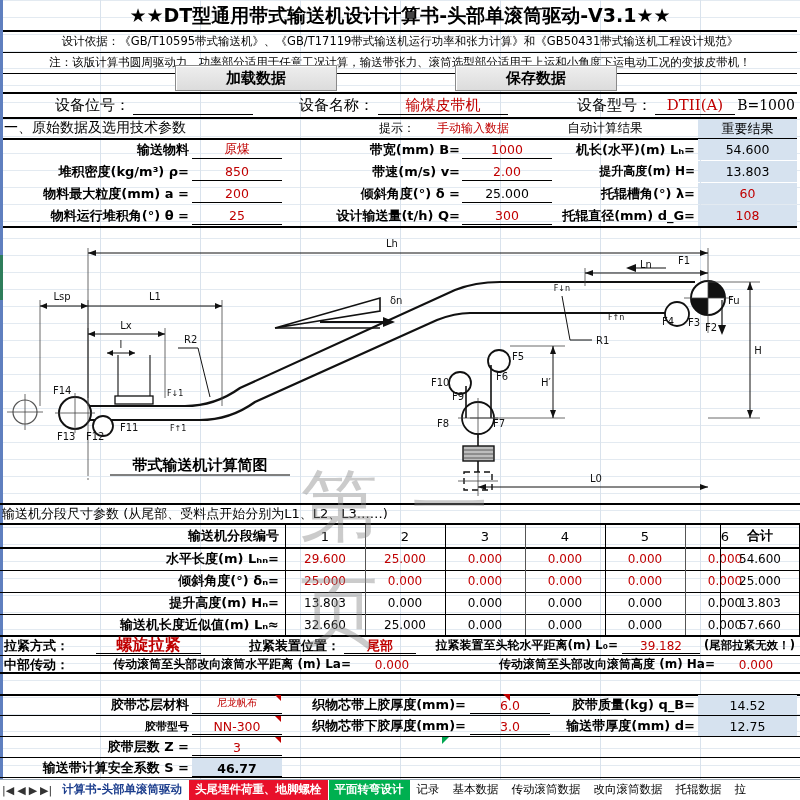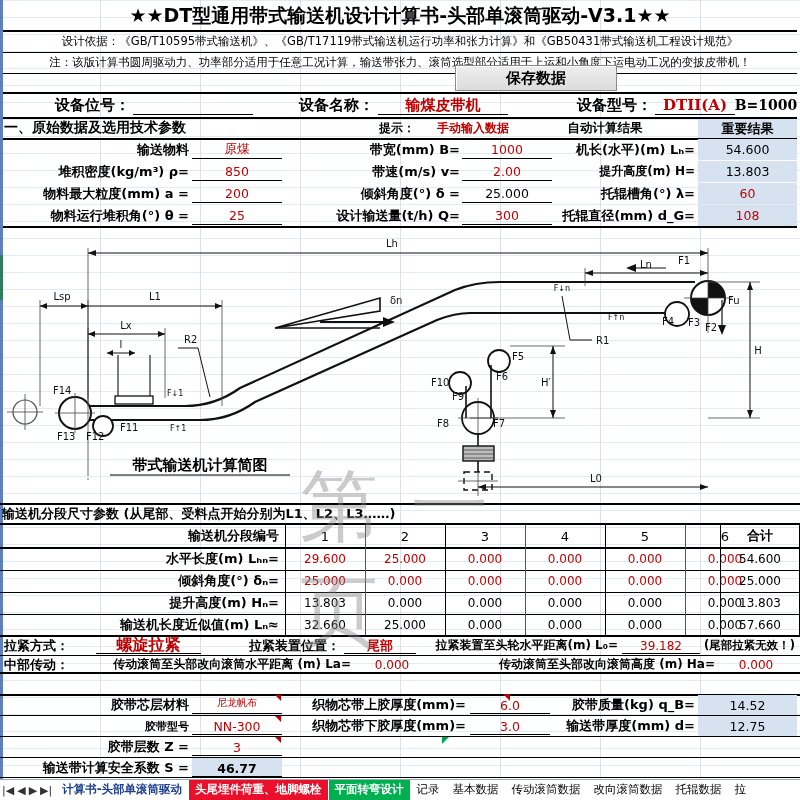--- a/index.html
+++ b/index.html
@@ -26,21 +26,21 @@
   .layer{position:absolute;inset:0;z-index:4;border-radius:11px;}
 
   
   .cell{position:absolute;display:flex;align-items:center;white-space:nowrap;overflow:visible;}
   .r{justify-content:flex-end;}
   .c{justify-content:center;}
   .l{justify-content:flex-start;}
 
   .red{color:#c00000;}
   .blk{color:#000;}
-  .bold{font-weight:bold;}
+  .bold{font-weight:normal;}
 
   .serif{font-family:"DejaVu Serif","Liberation Serif",serif;}
 
   
   .titlebar{
     position:absolute;left:3px;top:2px;width:794px;height:28px;
     display:flex;align-items:center;justify-content:center;
     border-bottom:2px solid #000;
     font-size:19px;font-weight:bold;letter-spacing:0px;
   }
@@ -117,20 +117,21 @@
   <div class="gridbg"></div>
   <div class="leftband"></div>
   <div class="leftband2"></div>
 
   <div class="layer">
 
     <div class="titlebar">★★DT型通用带式输送机设计计算书-头部单滚筒驱动-V3.1★★</div>
     <div class="subbar b1">设计依据：《GB/T10595带式输送机》、《GB/T17119带式输送机运行功率和张力计算》和《GB50431带式输送机工程设计规范》</div>
     <div class="subbar b2">注：该版计算书圆周驱动力、功率部分适用于任意工况计算，输送带张力、滚筒选型部分适用于上运和小角度下运电动工况的变披皮带机！</div>
 
+    <div class="btn" style="left:175px;top:65px;width:160px;height:24px;">加载数据</div>
     <div class="btn" style="left:455px;top:65px;width:160px;height:24px;">保存数据</div>
 
     <div class="hr" style="left:3px;top:92px;width:794px;"></div>
     <div class="cell r bold" style="left:20px;top:94px;width:110px;height:22px;font-size:15px;">设备位号：</div>
     <div class="uline" style="left:133px;top:114px;width:120px;"></div>
 
     <div class="cell r bold" style="left:262px;top:94px;width:112px;height:22px;font-size:15px;">设备名称：</div>
     <div class="cell c bold red" style="left:378px;top:94px;width:130px;height:22px;font-size:15px;">输煤皮带机</div>
     <div class="uline" style="left:378px;top:114px;width:130px;"></div>
 

